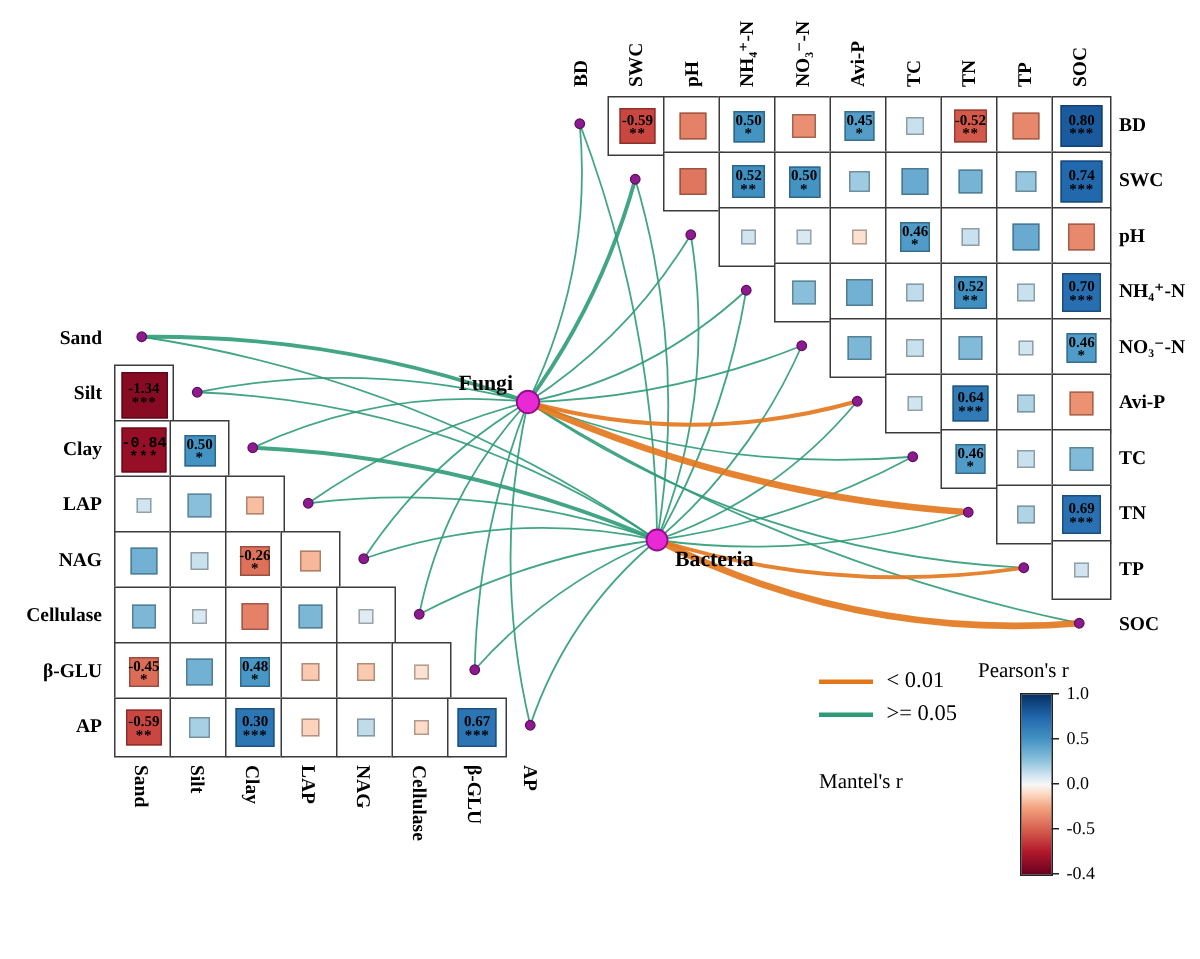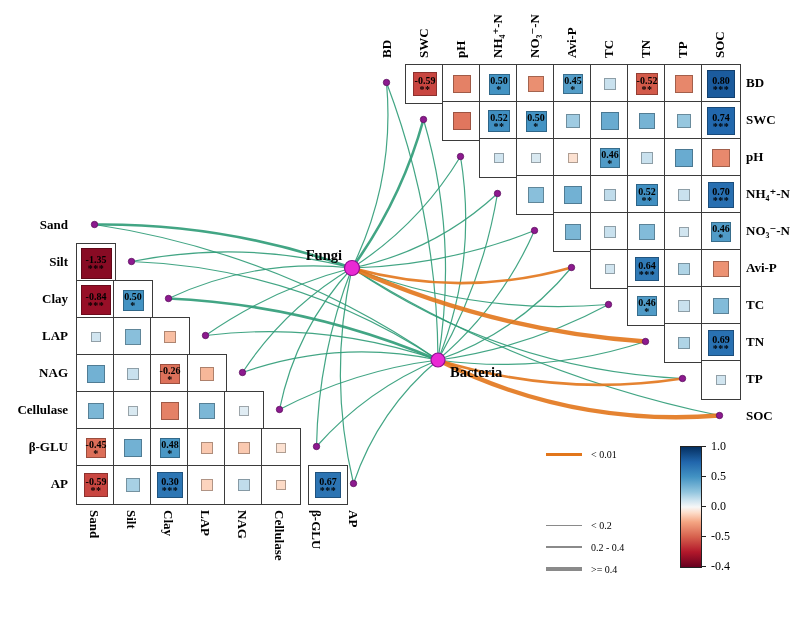--- a/index.html
+++ b/index.html
@@ -13,21 +13,21 @@
            pointer-events:none}
   .val{font-size:10px;font-weight:700;line-height:11px}
   .stars{font-size:10px;line-height:8px;font-weight:700;letter-spacing:.5px}
   .axis-label{position:absolute;white-space:nowrap;font-weight:700;font-size:13px;
               height:15px;line-height:15px}
   #network{position:absolute;left:0;top:0;z-index:5;pointer-events:none}
   .legend{position:absolute;z-index:6}
   .legend-title{font-size:14px;margin-bottom:4px}
   .legend-row{display:flex;align-items:center;height:22px}
   .sample{width:36px;flex:0 0 36px;margin-right:9px}
-  .legend-label{font-size:10px}
+  .legend-label{font-size:15px}
   #legend-mantel-p{left:546px;top:443px;width:170px}
   #legend-mantel-r{left:546px;top:514px;width:170px}
   #legend-pearson{left:652px;top:440px;width:140px}
   .colorbar-wrap{position:relative;margin-top:6px;margin-left:28px;height:128px}
   .colorbar{position:absolute;left:0;top:0;width:20px;height:120px;border:1px solid #222}
   .cb-tick{position:absolute;width:5px;height:1px;background:#222;left:21px}
   .cb-label{position:absolute;left:31px;font-size:12px;line-height:12px}
 </style>
 </head>
 <body>
@@ -227,25 +227,25 @@
         </div>
       </div>
       <div class="cell" style="left: 701px; top: 360px; width: 38px; height: 38px;">
         <div class="corr-square" style="width: 8.6px; height: 8.6px; background: rgb(209, 229, 240); border: 1px solid rgb(146, 160, 168);"></div>
       </div>
     </div>
   <div id="lower-matrix">
       <div class="cell" style="left: 76px; top: 243px; width: 38px; height: 38px;">
         <div class="corr-square" style="width: 29px; height: 29px; background: rgb(136, 11, 36); border: 1px solid rgb(95, 8, 25);"></div>
         <div class="cellval">
-          <div class="val">-1.35</div>
-          <div class="stars">***</div>
-        </div>
-      </div>
-      <div class="cell" style="left: 76px; top: 280px; width: 38px; height: 38px;">
+          <div class="val">-1.34</div>
+          <div class="stars">***</div>
+        </div>
+      </div>
+      <div class="cell" style="left: 76px; top: 280px; width: 38px; height: 38px; font-family: Liberation Mono, monospace;">
         <div class="corr-square" style="width: 27.84px; height: 27.84px; background: rgb(151, 15, 39); border: 1px solid rgb(106, 11, 27);"></div>
         <div class="cellval">
           <div class="val">-0.84</div>
           <div class="stars">***</div>
         </div>
       </div>
       <div class="cell" style="left: 113px; top: 280px; width: 38px; height: 38px;">
         <div class="corr-square" style="width: 19px; height: 19px; background: rgb(67, 147, 195); border: 1px solid rgb(47, 103, 137);"></div>
         <div class="cellval">
           <div class="val">0.50</div>
@@ -337,21 +337,21 @@
       </div>
       <div class="cell" style="left: 187px; top: 465px; width: 38px; height: 38px;">
         <div class="corr-square" style="width: 9.12px; height: 9.12px; background: rgb(252, 212, 190); border: 1px solid rgb(176, 148, 133);"></div>
       </div>
       <div class="cell" style="left: 224px; top: 465px; width: 38px; height: 38px;">
         <div class="corr-square" style="width: 9.64px; height: 9.64px; background: rgb(192, 220, 235); border: 1px solid rgb(134, 154, 165);"></div>
       </div>
       <div class="cell" style="left: 261px; top: 465px; width: 38px; height: 38px;">
         <div class="corr-square" style="width: 8.6px; height: 8.6px; background: rgb(253, 219, 199); border: 1px solid rgb(177, 153, 139);"></div>
       </div>
-      <div class="cell" style="left: 308px; top: 465px; width: 38px; height: 38px;">
+      <div class="cell" style="left: 298px; top: 465px; width: 38px; height: 38px;">
         <div class="corr-square" style="width: 23.42px; height: 23.42px; background: rgb(44, 116, 179); border: 1px solid rgb(31, 81, 125);"></div>
         <div class="cellval">
           <div class="val">0.67</div>
           <div class="stars">***</div>
         </div>
       </div>
     </div>
   <svg id="network" width="800" height="639">
       <path d="M352 268 Q227.165 223.075 94.5 224.5" fill="none" stroke="#2e9b77" stroke-width="2.6" stroke-linecap="round" opacity="0.9"></path>
       <path d="M352 268 Q242.4975 239.3925 131.5 261.5" fill="none" stroke="#2e9b77" stroke-width="1.2" stroke-linecap="round" opacity="0.9"></path>
@@ -412,41 +412,33 @@
       <circle cx="438" cy="360" r="7" fill="#e92ad4" stroke="#8e0d90" stroke-width="1.2"></circle>
       <text x="450" y="377" text-anchor="start" font-family="&quot;Liberation Serif&quot;,&quot;DejaVu Serif&quot;,serif" font-size="14.5" font-weight="bold" fill="#000">Bacteria</text>
     </svg>
 
   <div id="legend-mantel-p" class="legend">
     <div class="legend-items">
         <div class="legend-row">
           <div class="sample" style="border-top: 3px solid rgb(226, 118, 27);"></div>
           <span class="legend-label">&lt; 0.01</span>
         </div>
+        <div class="legend-row">
+          <div class="sample" style="border-top: 3px solid rgb(46, 155, 119);"></div>
+          <span class="legend-label">&gt;= 0.05</span>
+        </div>
       </div>
   </div>
 
   <div id="legend-mantel-r" class="legend">
-    <div class="legend-items">
-        <div class="legend-row">
-          <div class="sample" style="border-top: 1.2px solid rgb(138, 138, 138);"></div>
-          <span class="legend-label">&lt; 0.2</span>
-        </div>
-        <div class="legend-row">
-          <div class="sample" style="border-top: 2.6px solid rgb(138, 138, 138);"></div>
-          <span class="legend-label">0.2 - 0.4</span>
-        </div>
-        <div class="legend-row">
-          <div class="sample" style="border-top: 4.4px solid rgb(138, 138, 138);"></div>
-          <span class="legend-label">&gt;= 0.4</span>
-        </div>
-      </div>
+    <div class="legend-title">Mantel's r</div>
   </div>
 
   <div id="legend-pearson" class="legend">
+    <div class="legend-title">Pearson's r</div>
     <div class="colorbar-wrap">
       <div class="colorbar" style="background: linear-gradient(rgb(5, 48, 97) 0%, rgb(33, 102, 172) 12.5%, rgb(67, 147, 195) 25%, rgb(146, 197, 222) 37.5%, rgb(209, 229, 240) 45%, rgb(247, 247, 247) 50%, rgb(253, 219, 199) 55%, rgb(244, 165, 130) 62.5%, rgb(214, 96, 77) 75%, rgb(178, 24, 43) 87.5%, rgb(103, 0, 31) 100%);"></div>
       <div class="cb-ticks">
           <div class="cb-tick" style="top: 0px;"></div>
           <div class="cb-label" style="top: -6px;">1.0</div>
           <div class="cb-tick" style="top: 30px;"></div>
           <div class="cb-label" style="top: 24px;">0.5</div>
           <div class="cb-tick" style="top: 60px;"></div>
           <div class="cb-label" style="top: 54px;">0.0</div>
           <div class="cb-tick" style="top: 90px;"></div>

